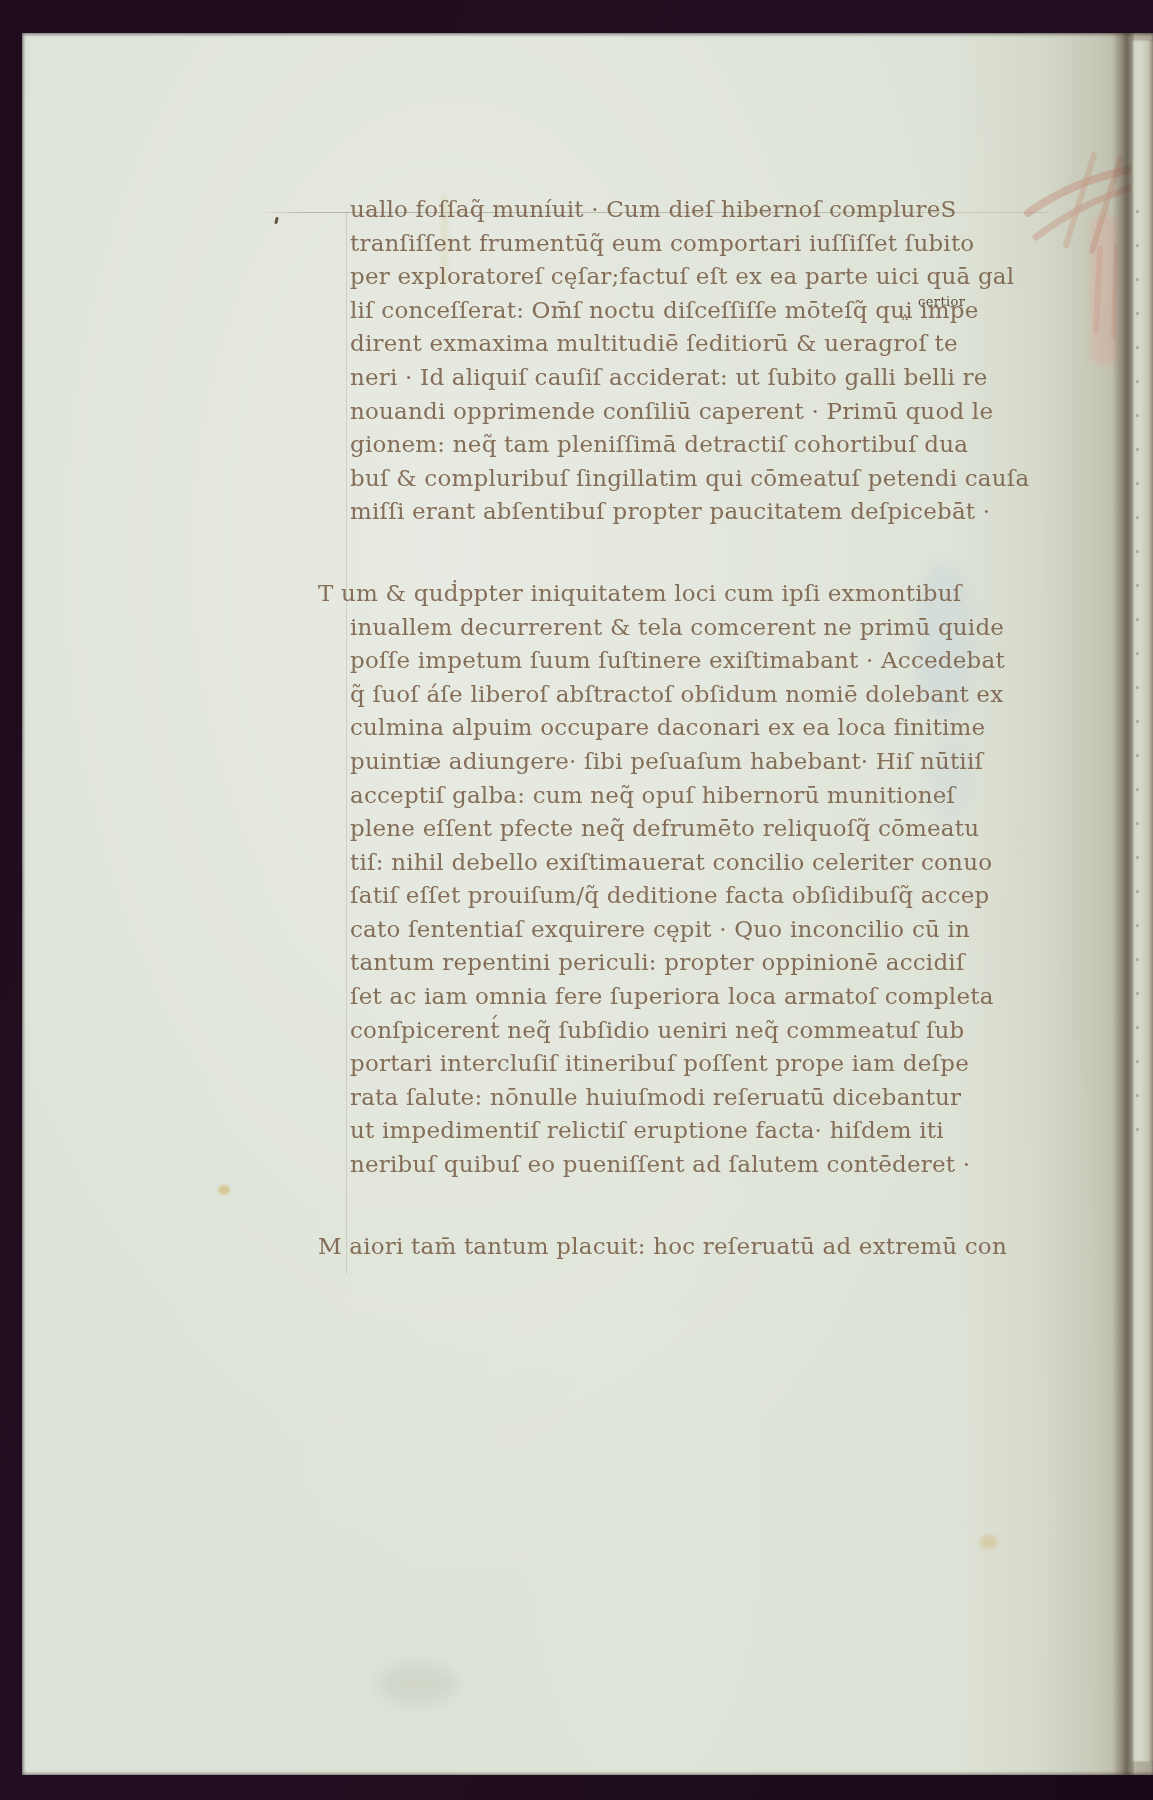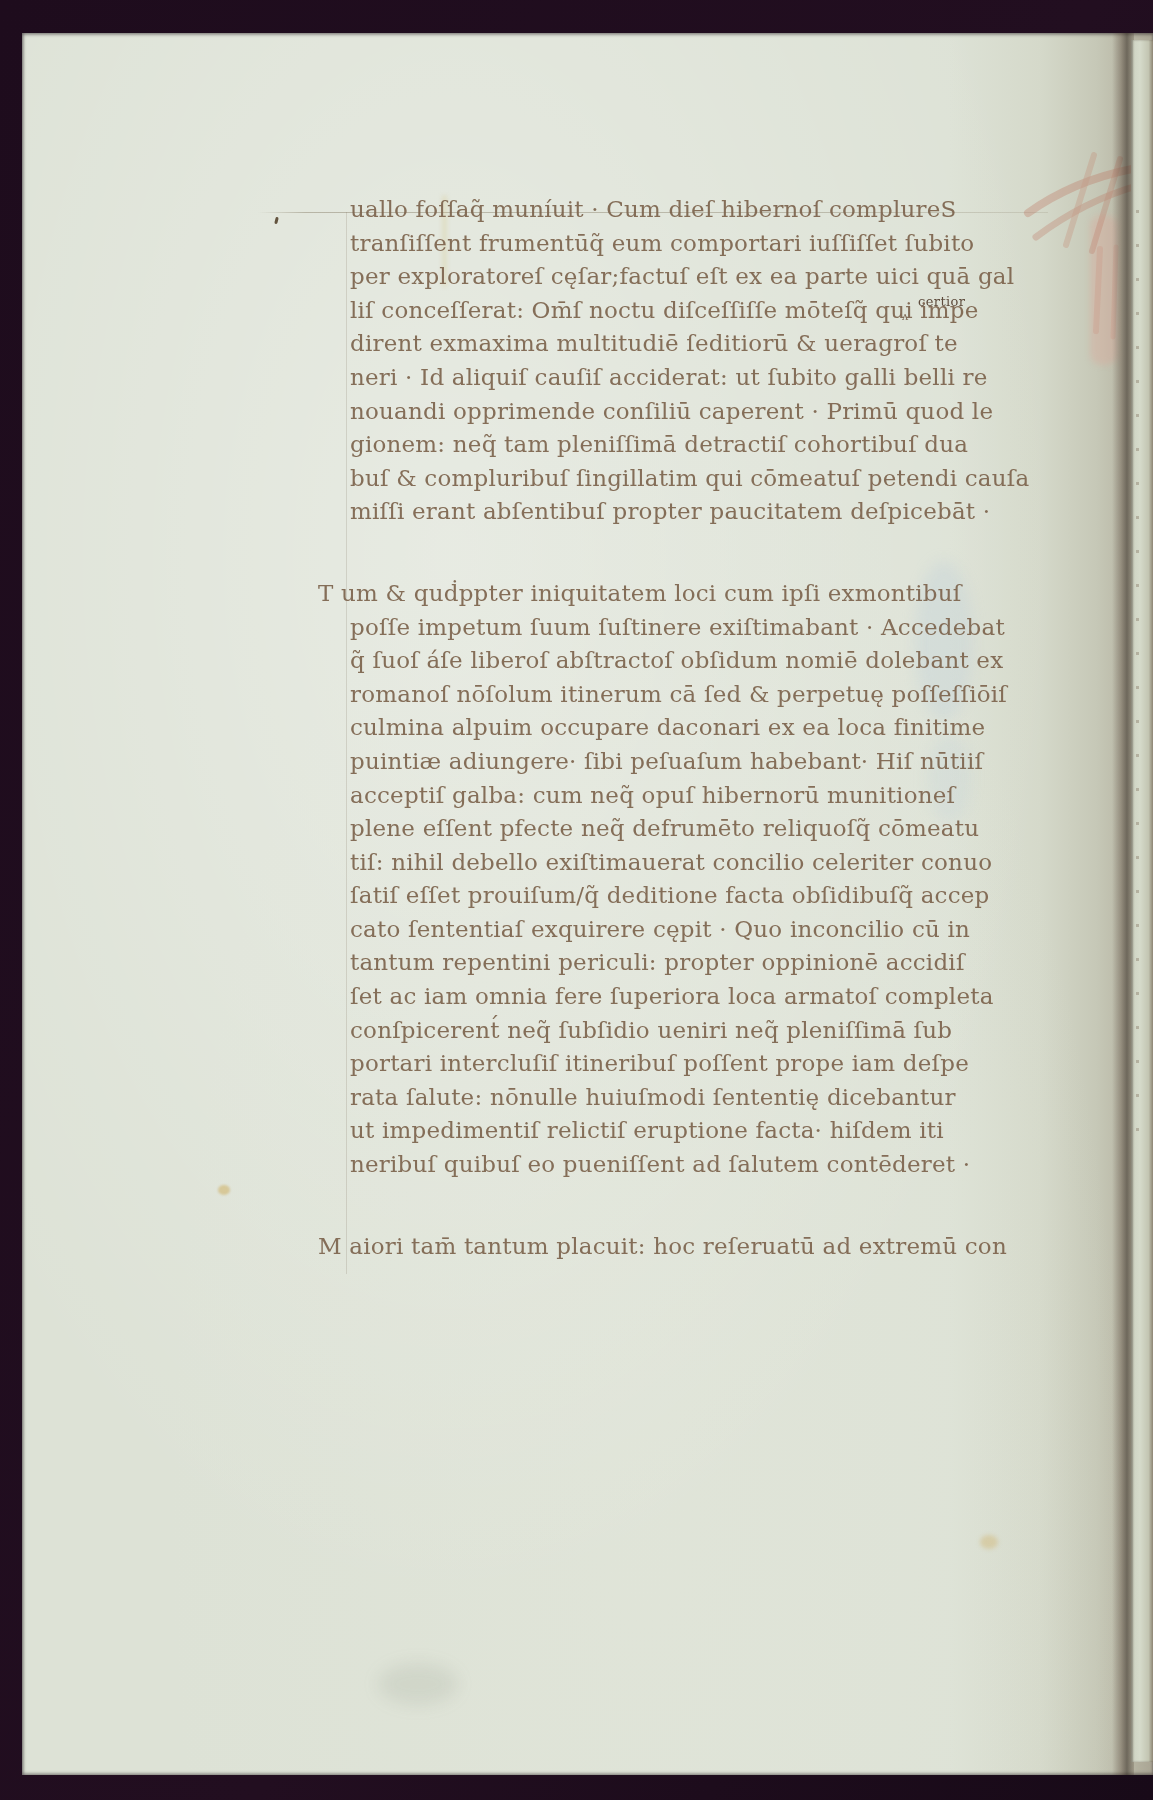--- a/index.html
+++ b/index.html
@@ -97,35 +97,35 @@
         <div class="line">tranſiſſent frumentūq̃ eum comportari iuſſiſſet ſubito</div>
         <div class="line">per exploratoreſ cęſar;factuſ eſt ex ea parte uici quā gal</div>
         <div class="line">liſ conceſſerat: Om̄ſ noctu diſceſſiſſe mōteſq̃ qui impe</div>
         <div class="line">dirent exmaxima multitudiē ſeditiorū &amp; ueragroſ te</div>
         <div class="line">neri · Id aliquiſ cauſiſ acciderat: ut ſubito galli belli re</div>
         <div class="line">nouandi opprimende conſiliū caperent · Primū quod le</div>
         <div class="line">gionem: neq̃ tam pleniſſimā detractiſ cohortibuſ dua</div>
         <div class="line">buſ &amp; compluribuſ ſingillatim qui cōmeatuſ petendi cauſa</div>
         <div class="line">miſſi erant abſentibuſ propter paucitatem deſpicebāt ·</div>
         <div class="line outdent">T um &amp; quḋppter iniquitatem loci cum ipſi exmontibuſ</div>
+        <div class="line">inuallem decurrerent &amp; tela comcerent ne primū quide</div>
         <div class="line">poſſe impetum ſuum ſuſtinere exiſtimabant · Accedebat</div>
         <div class="line">q̃ ſuoſ áſe liberoſ abſtractoſ obſidum nomiē dolebant ex</div>
-        <div class="line">romanoſ nōſolum itinerum cā ſed &amp; perpetuę poſſeſſiōiſ</div>
         <div class="line">culmina alpuim occupare daconari ex ea loca finitime</div>
         <div class="line">puintiæ adiungere· ſibi peſuaſum habebant· Hiſ nūtiiſ</div>
         <div class="line">acceptiſ galba: cum neq̃ opuſ hibernorū munitioneſ</div>
         <div class="line">plene eſſent pfecte neq̃ defrumēto reliquoſq̃ cōmeatu</div>
         <div class="line">tiſ: nihil debello exiſtimauerat concilio celeriter conuo</div>
         <div class="line">ſatiſ eſſet prouiſum/q̃ deditione facta obſidibuſq̃ accep</div>
         <div class="line">cato ſententiaſ exquirere cępit ·  Quo inconcilio cū in</div>
         <div class="line">tantum repentini periculi: propter oppinionē accidiſ</div>
         <div class="line">ſet ac iam omnia fere ſuperiora loca armatoſ completa</div>
-        <div class="line">conſpicerent́ neq̃ ſubſidio ueniri neq̃ pleniſſimā ſub</div>
+        <div class="line">conſpicerent́ neq̃ ſubſidio ueniri neq̃ commeatuſ ſub</div>
         <div class="line">portari intercluſiſ itineribuſ poſſent  prope iam deſpe</div>
-        <div class="line">rata ſalute: nōnulle huiuſmodi ſententię dicebantur</div>
+        <div class="line">rata ſalute: nōnulle huiuſmodi reſeruatū dicebantur</div>
         <div class="line">ut impedimentiſ relictiſ eruptione facta· hiſdem iti</div>
         <div class="line">neribuſ quibuſ eo pueniſſent ad ſalutem contēderet ·</div>
         <div class="line outdent">M aiori tam̄ tantum placuit: hoc reſeruatū ad extremū con</div>
       </div>
 
     <div class="margin-note">
       <span>certior</span>
       <span class="caret">ʌ</span>
     </div>
   </div>

